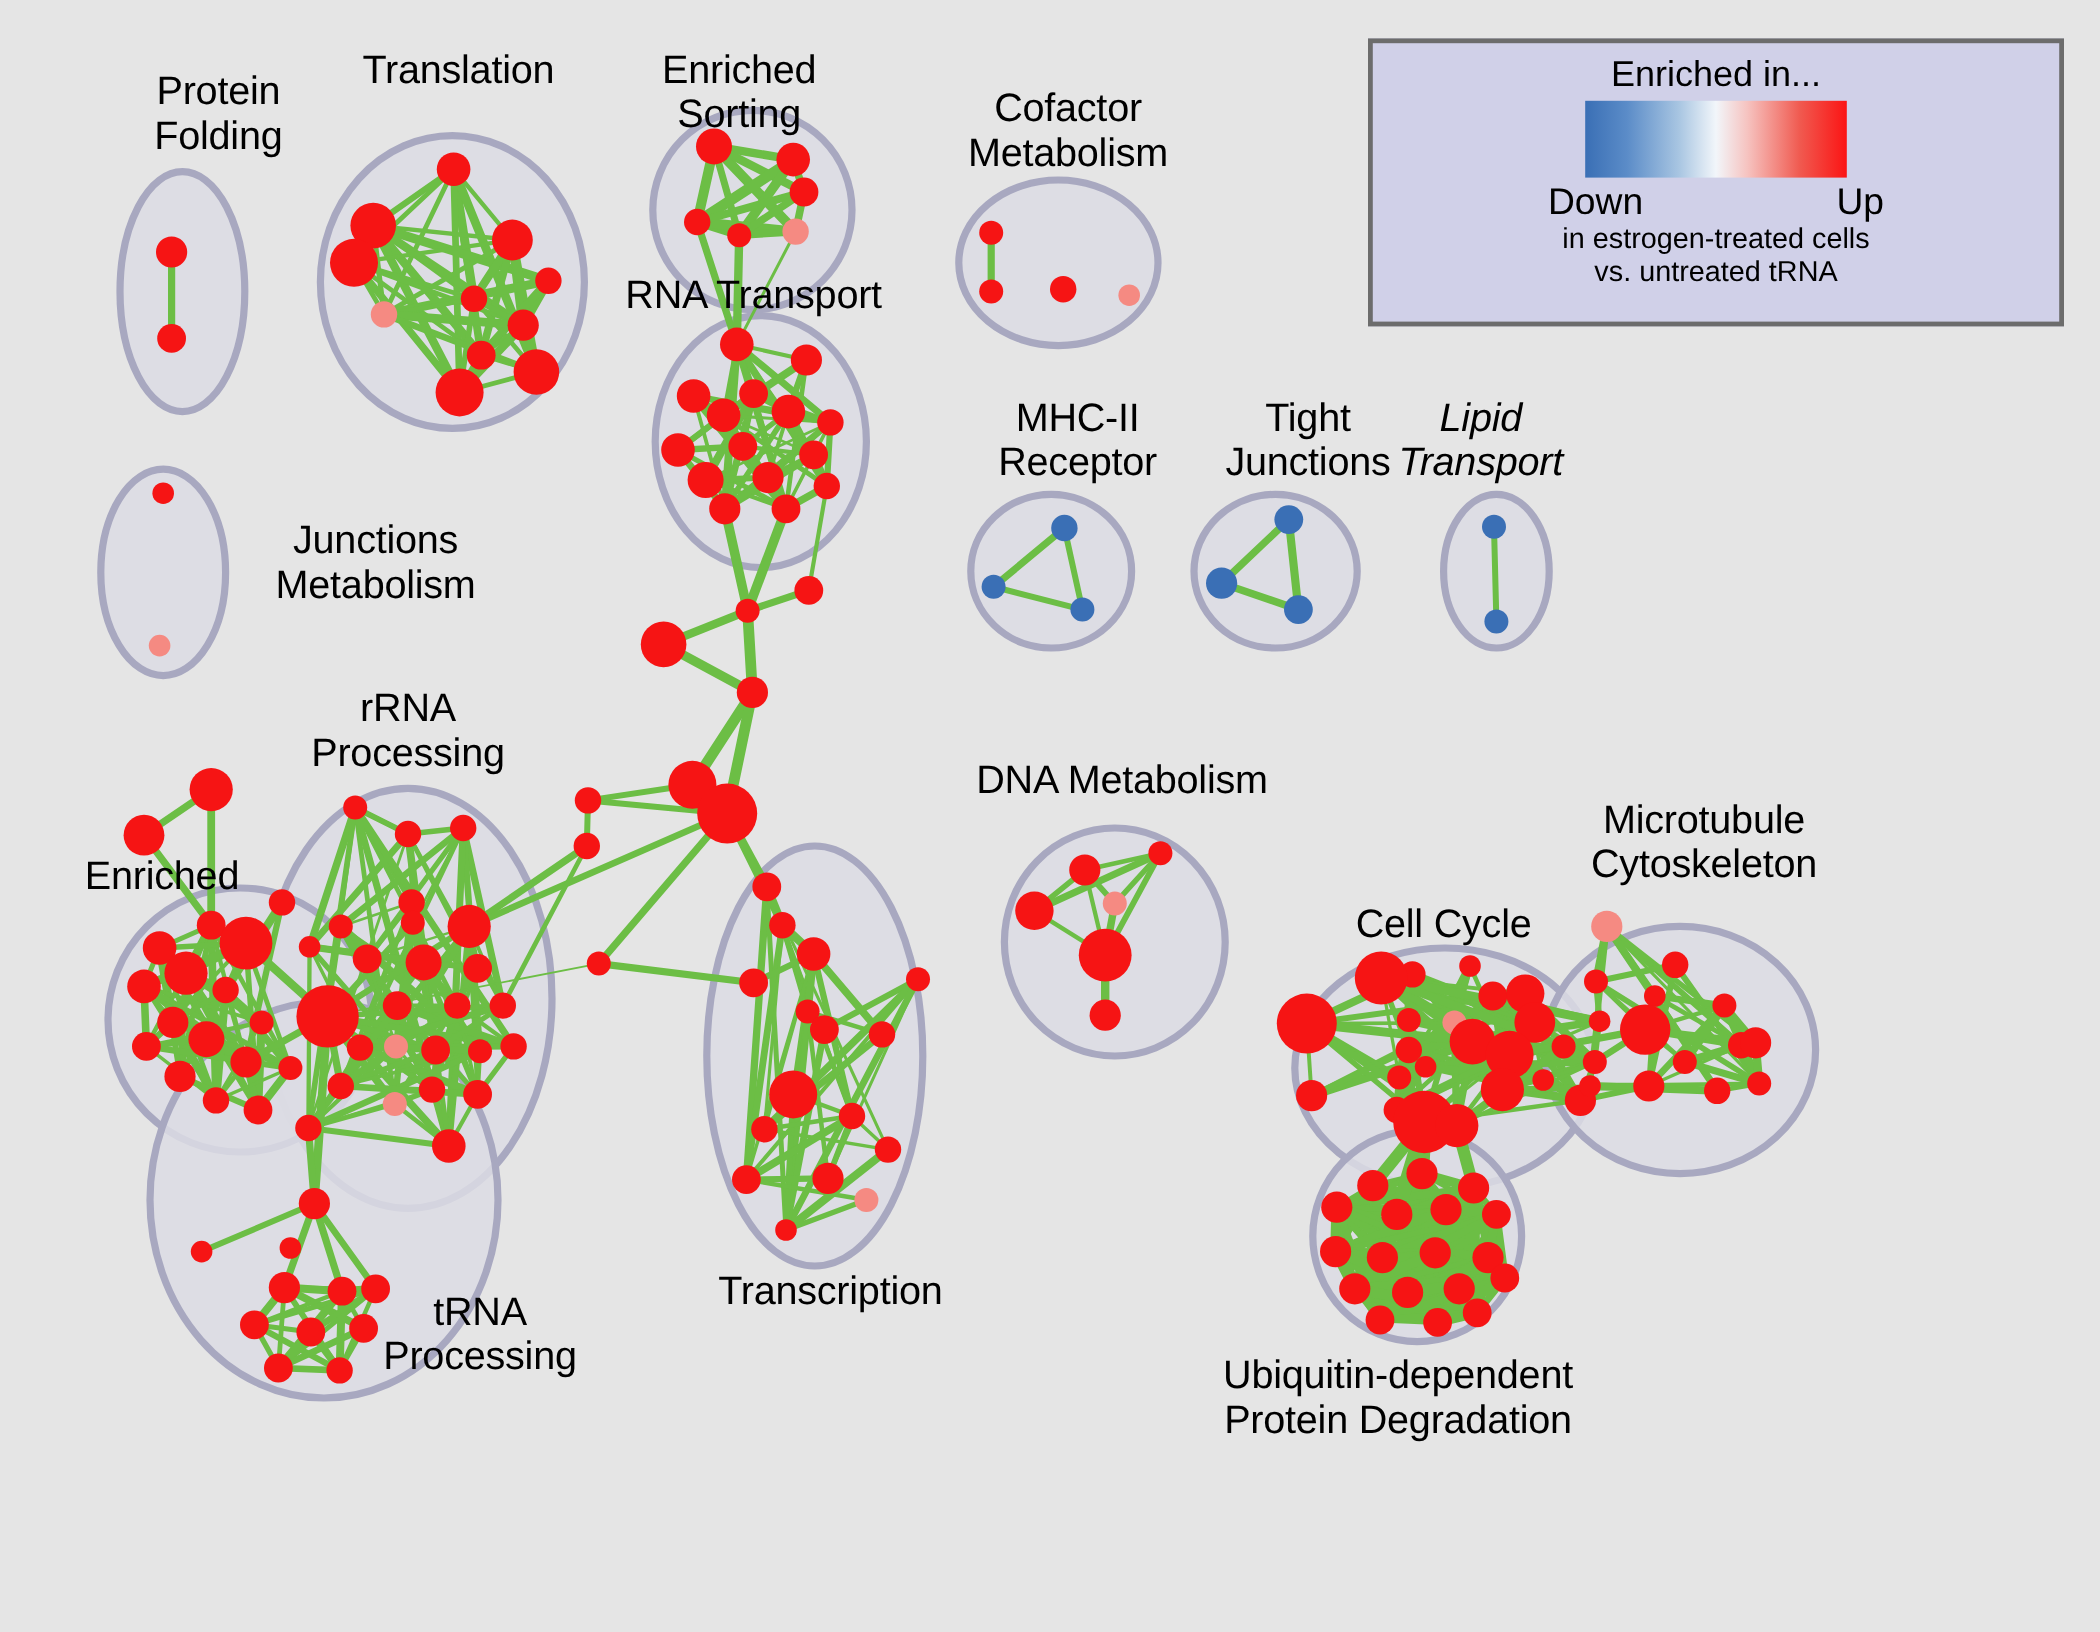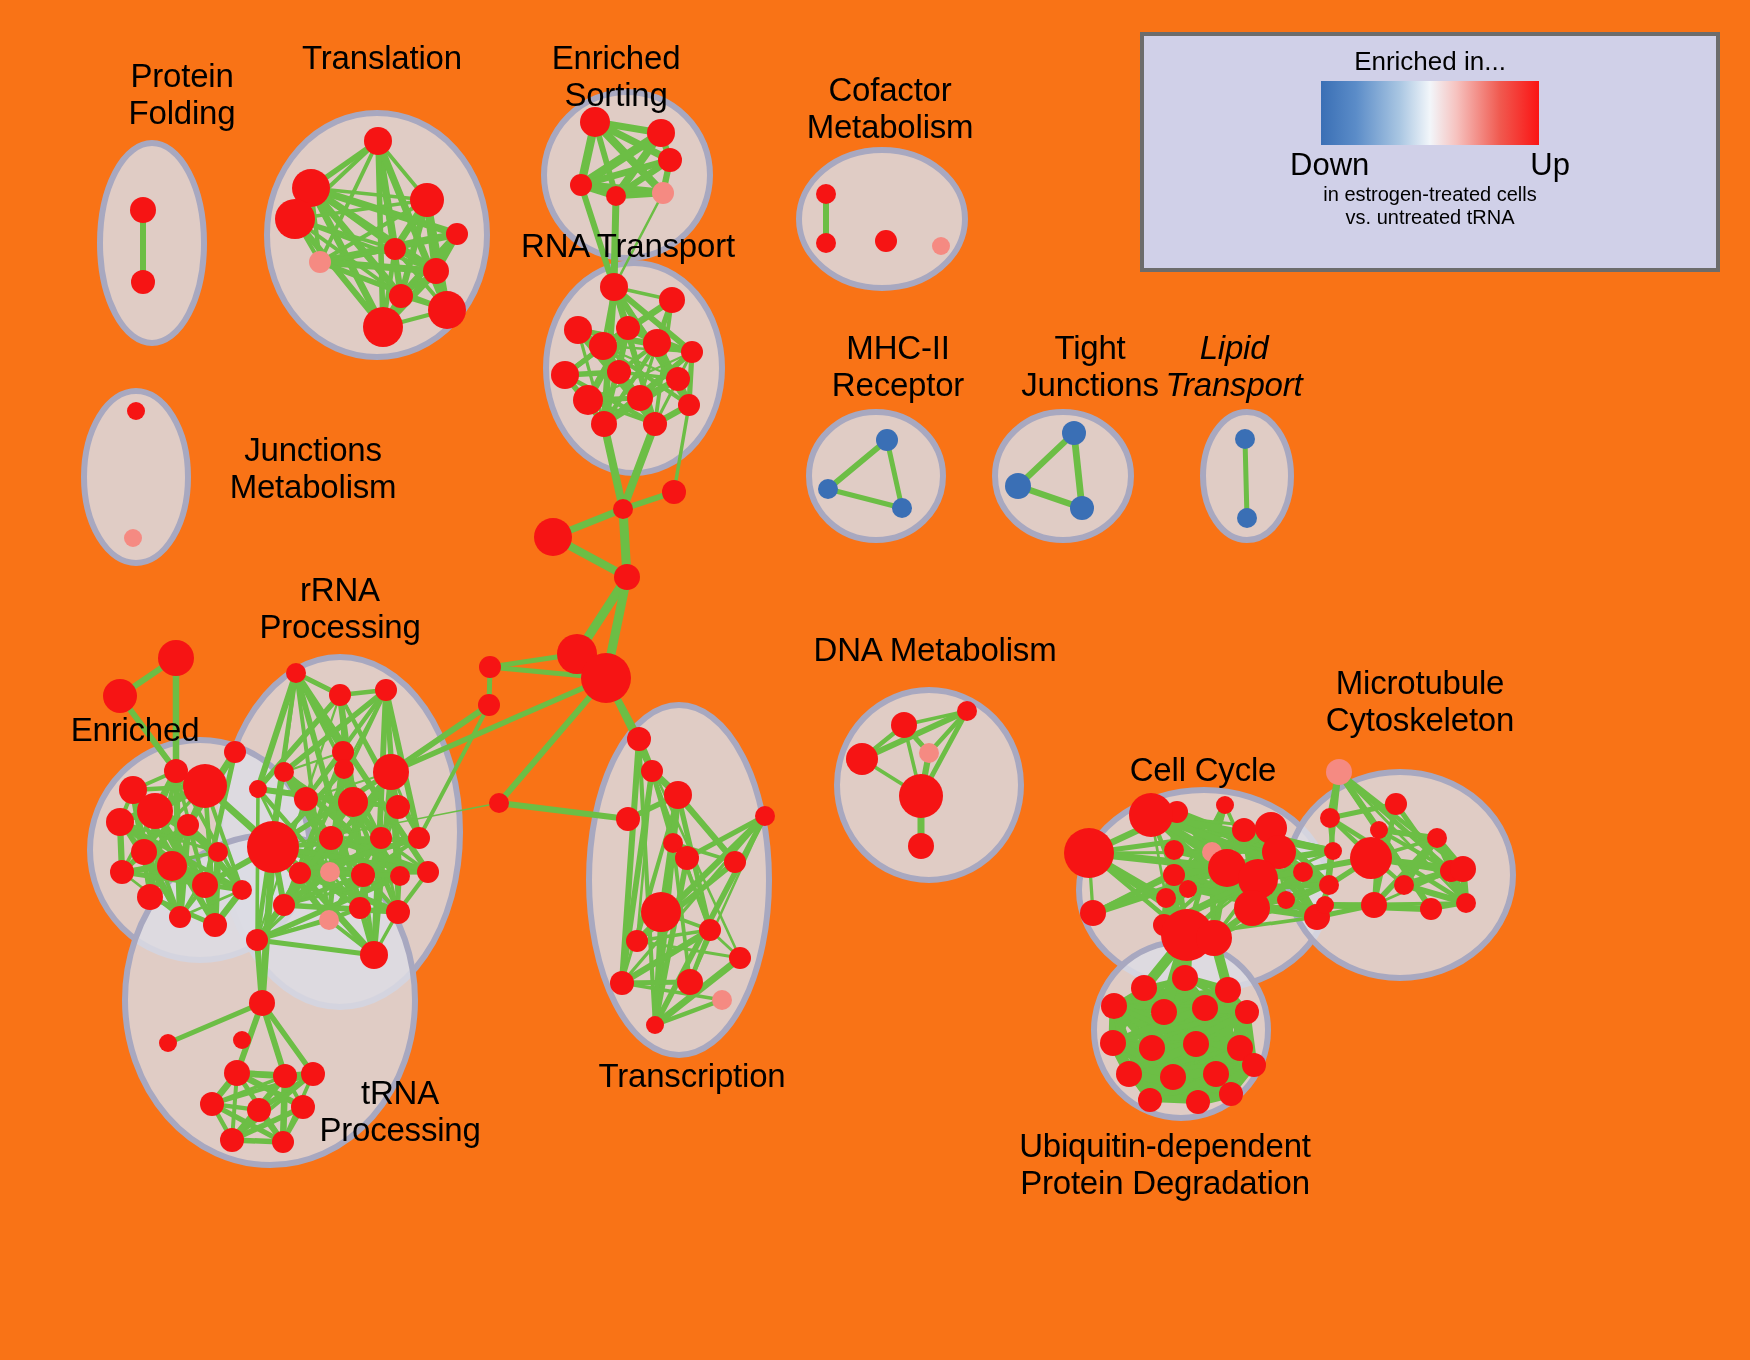--- a/index.html
+++ b/index.html
@@ -1,19 +1,19 @@
 <!DOCTYPE html>
 <html><head>
 <meta charset="utf-8">
 <style>
   html,body{margin:0;padding:0;background:#ffffff;}
   #stage{
     position:relative;
     width:1750px;height:1360px;
-    background:#f97316;
+    background:#e5e5e5;
     font-family:"Liberation Sans", sans-serif;
     overflow:hidden;
   }
   #net{position:absolute;left:0;top:0;width:1750px;height:1360px;}
   .cluster-label{
     position:absolute;
     color:#000000;
     font-size:33px;
     line-height:1.12;
     letter-spacing:-0.2px;
@@ -27,35 +27,35 @@
     position:absolute;
     left:1140px;top:32px;
     width:580px;height:240px;
     background:#d0d0e8;
     border:4px solid #6c6c6c;
     box-sizing:border-box;
     display:flex;flex-direction:column;align-items:center;
     padding-top:10px;
   }
   #legend-title{
-    font-size:26px;color:#000;margin-bottom:4px;
+    font-size:30px;color:#000;margin-bottom:4px;
     font-family:"Liberation Sans", sans-serif;
   }
   #legend-bar{
     width:218px;height:64px;
     background:linear-gradient(to right,#3a6fb5 0%, #5b8cc8 16%, #a9c6e2 36%, #f2f6fa 50%, #f6c3c0 62%, #f05a50 82%, #fb1414 100%);
   }
   #legend-ends{
     width:280px;display:flex;justify-content:space-between;
     font-size:31px;color:#000;margin-top:2px;
     font-family:Liberation Sans, sans-serif;
     gap:20px;
   }
   .legend-sub{
-    font-size:20px;color:#000;line-height:1.14;text-align:center;
+    font-size:24px;color:#000;line-height:1.14;text-align:center;
     font-family:"Liberation Sans", sans-serif;
   }
 </style>
 </head>
 <body>
 
 <div id="stage">
 
   <svg id="net" viewBox="0 0 1750 1360" xmlns="http://www.w3.org/2000/svg">
     <g id="ellipses">

